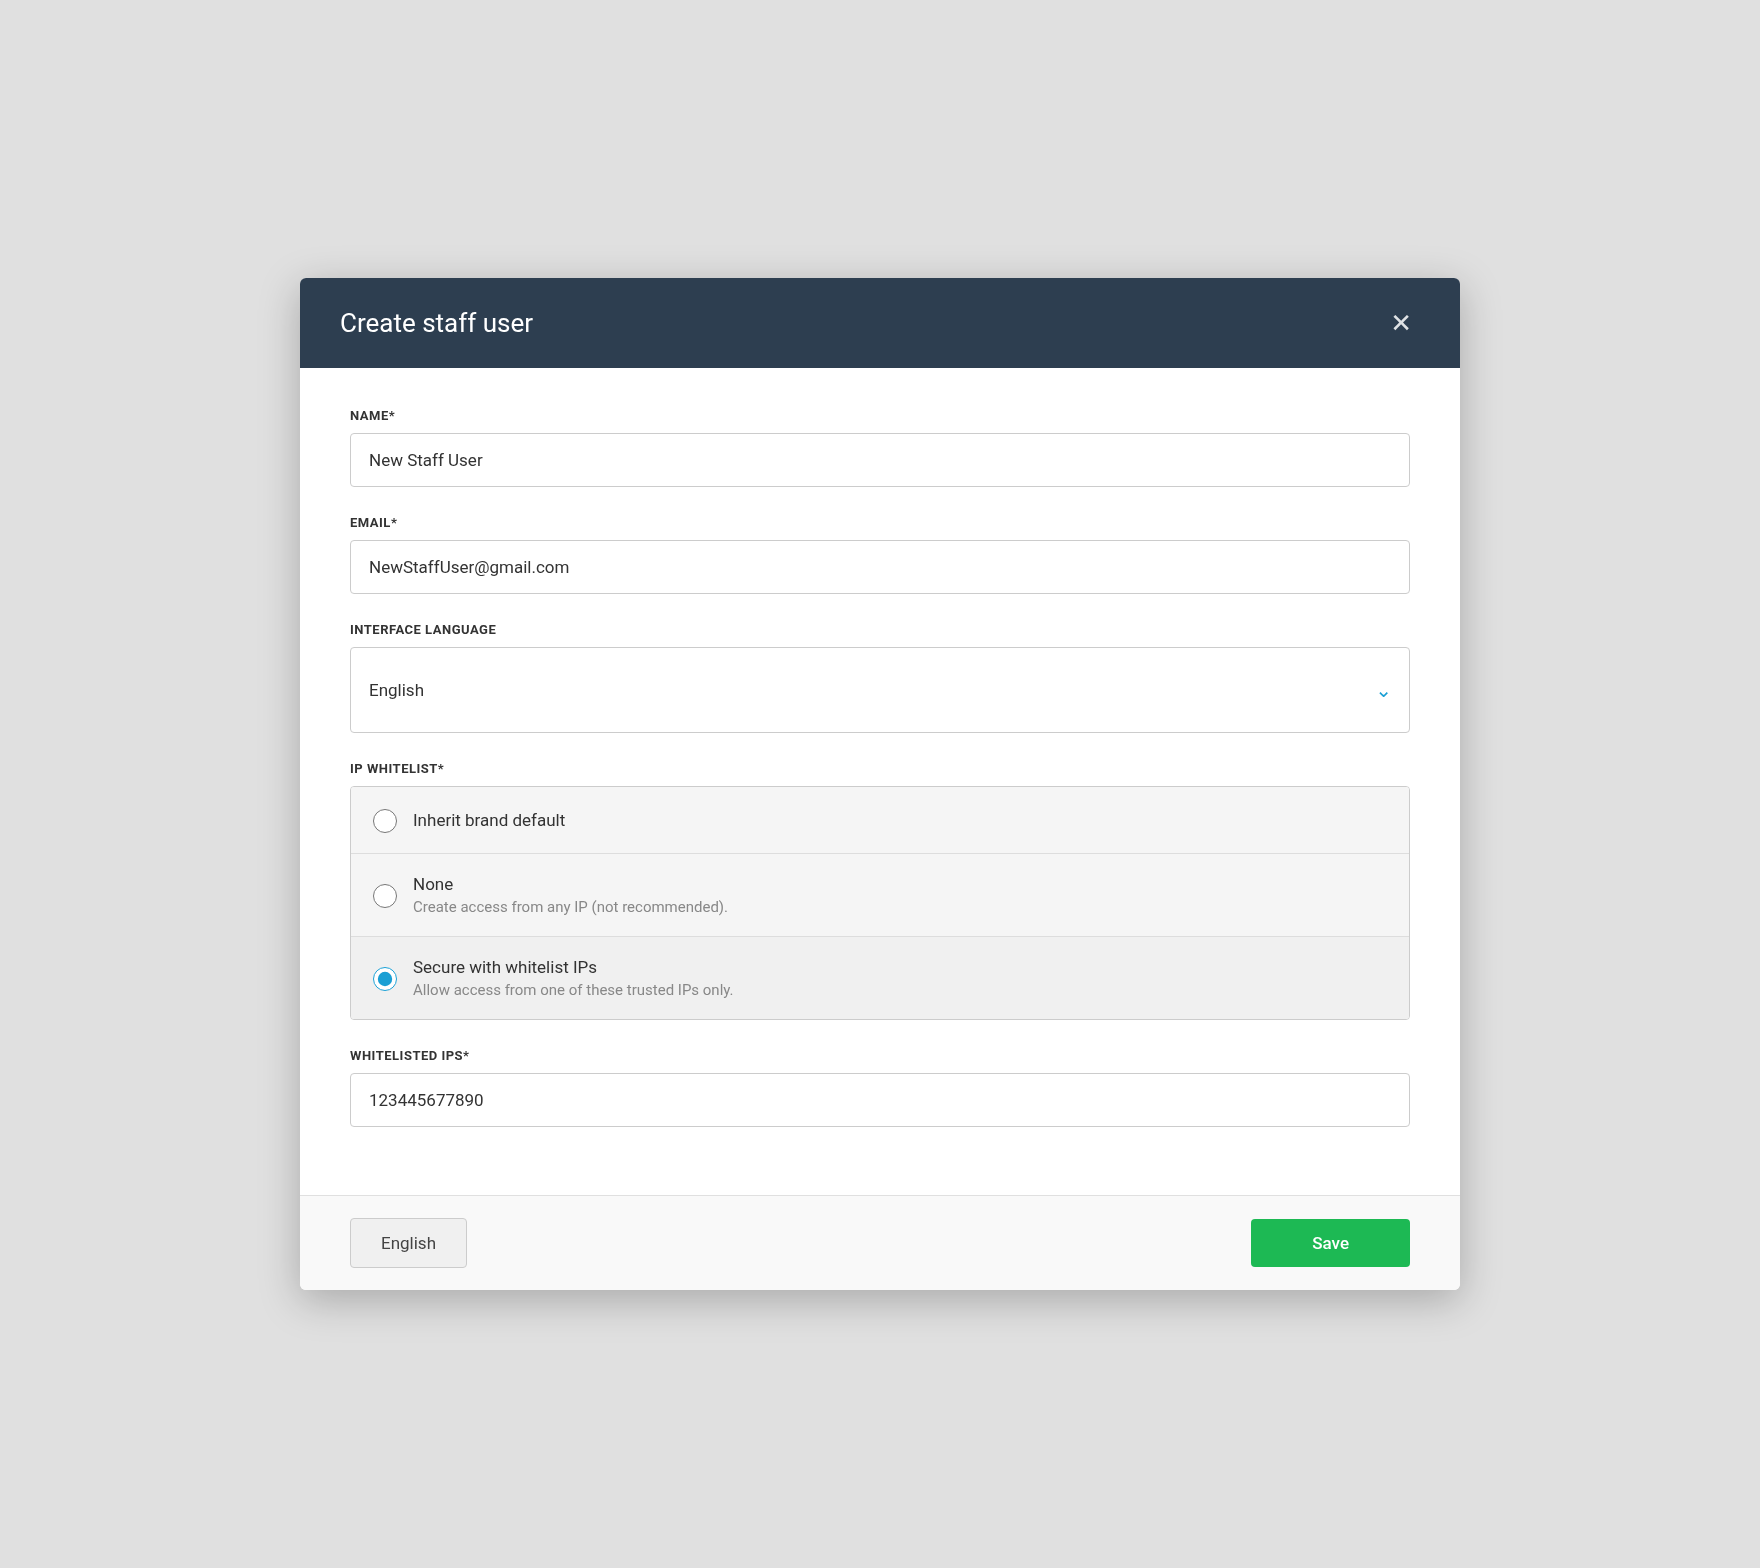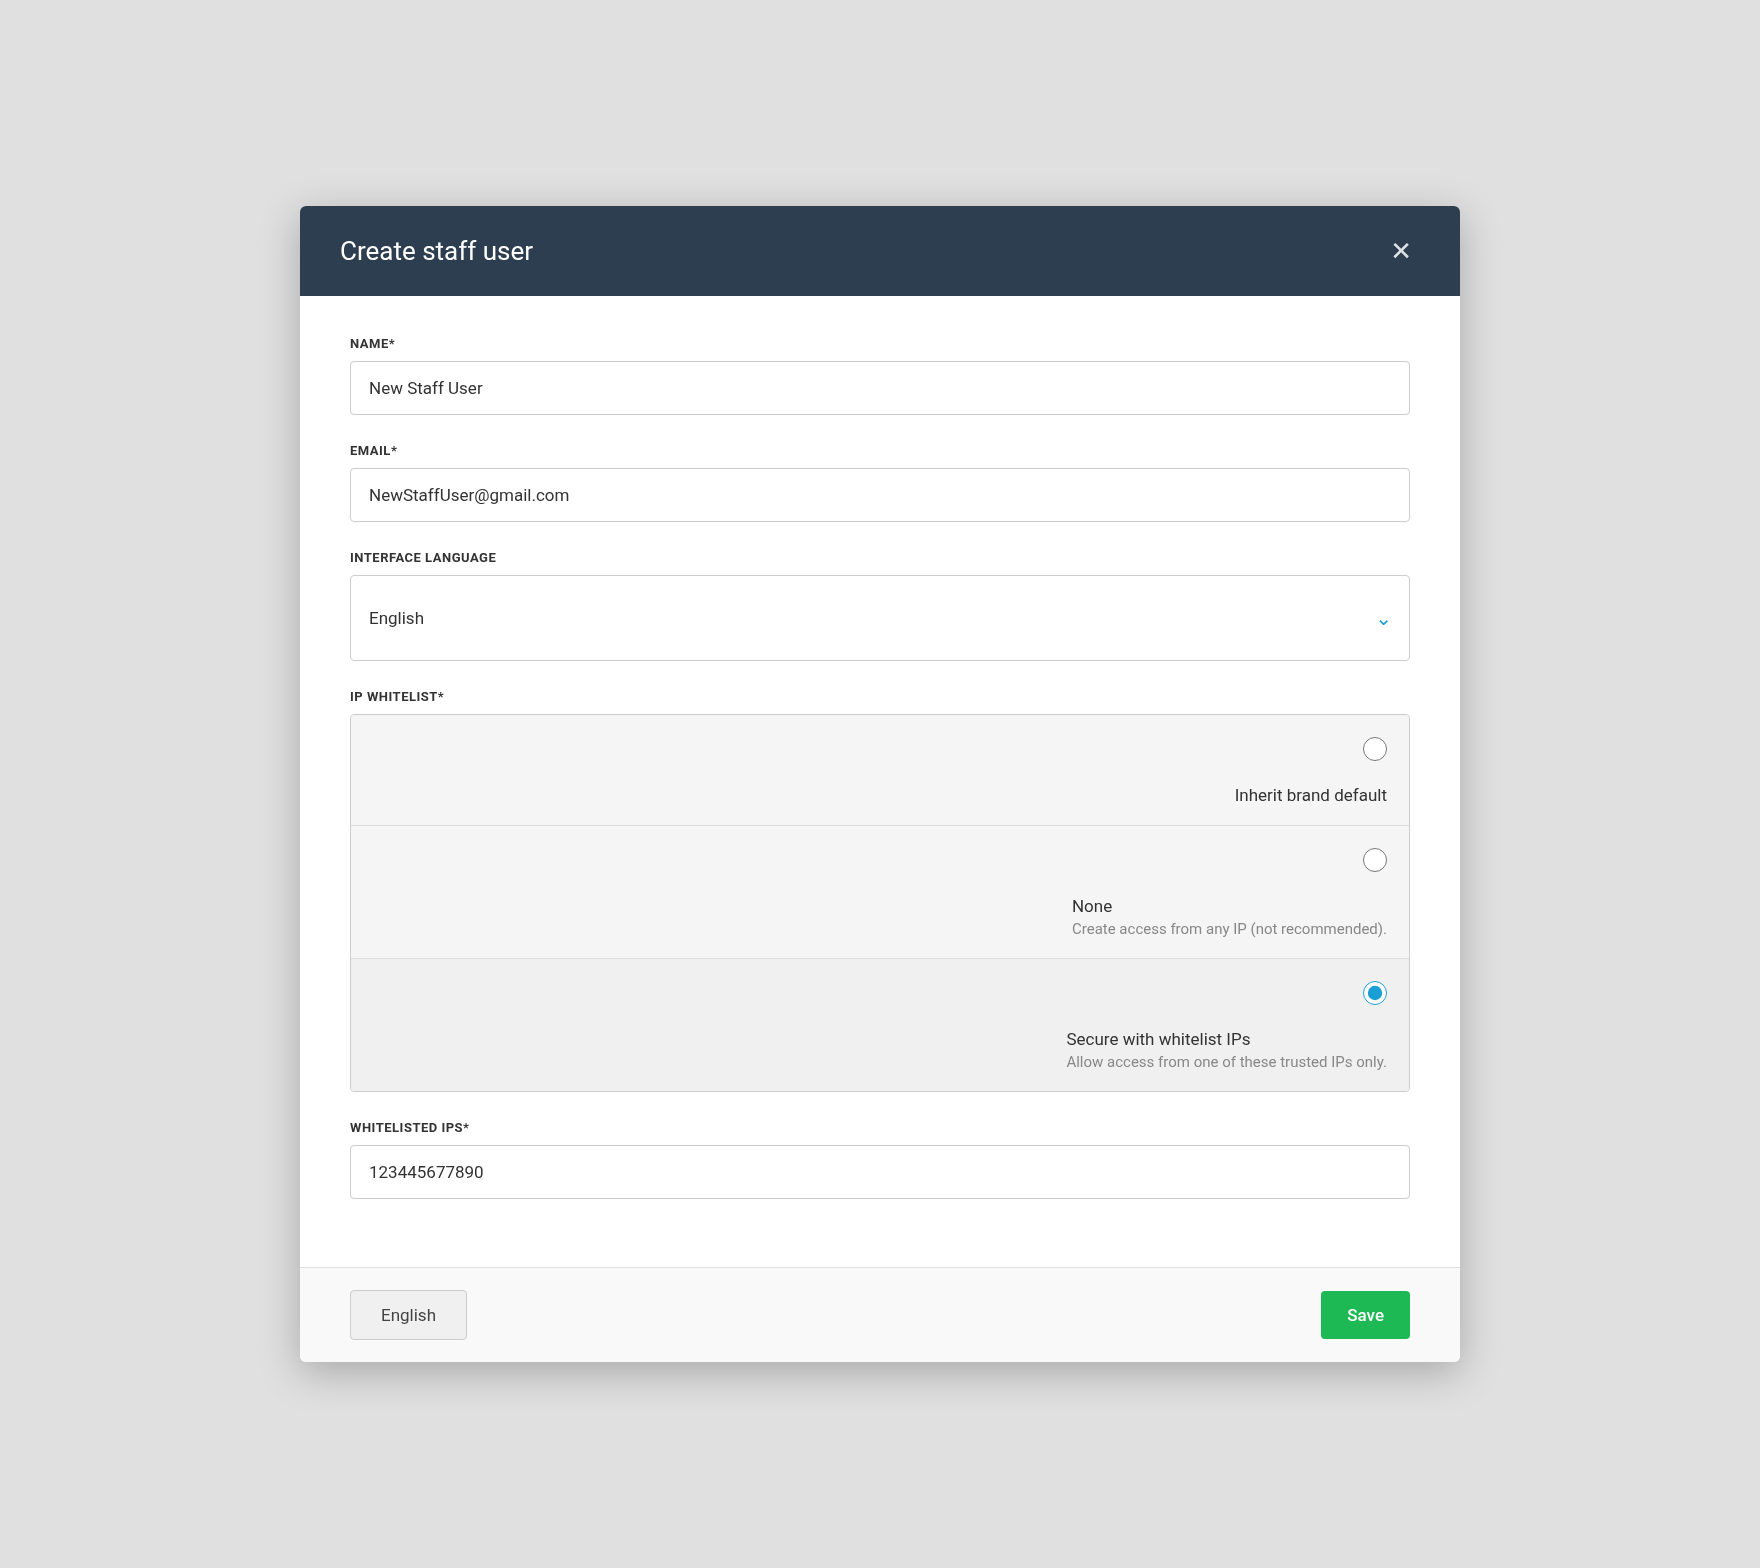--- a/index.html
+++ b/index.html
@@ -109,27 +109,26 @@
     }
 
     .ip-whitelist-group {
       border: 1.5px solid #cccccc;
       border-radius: 4px;
       overflow: hidden;
     }
 
     .ip-option {
       display: flex;
-      align-items: flex-end;
+      align-items: center;
       padding: 20px 22px;
       background: #f5f5f5;
       border-bottom: 1.5px solid #dddddd;
       cursor: pointer;
-      gap: 24px;
-      flex-direction: column;
+      gap: 16px;
     }
 
     .ip-option:last-child {
       border-bottom: none;
     }
 
     .ip-option.selected {
       background: #f0f0f0;
     }
 
@@ -175,21 +174,21 @@
       padding: 14px 30px;
       font-size: 17px;
       border-radius: 4px;
       cursor: pointer;
     }
 
     .btn-save {
       background: #1db954;
       color: #ffffff;
       border: none;
-      padding: 14px 26px;
+      padding: 14px 61px;
       font-size: 17px;
       border-radius: 4px;
       cursor: pointer;
       font-weight: 500;
     }
   </style>
 </head>
 <body>
 
 <div class="modal">

